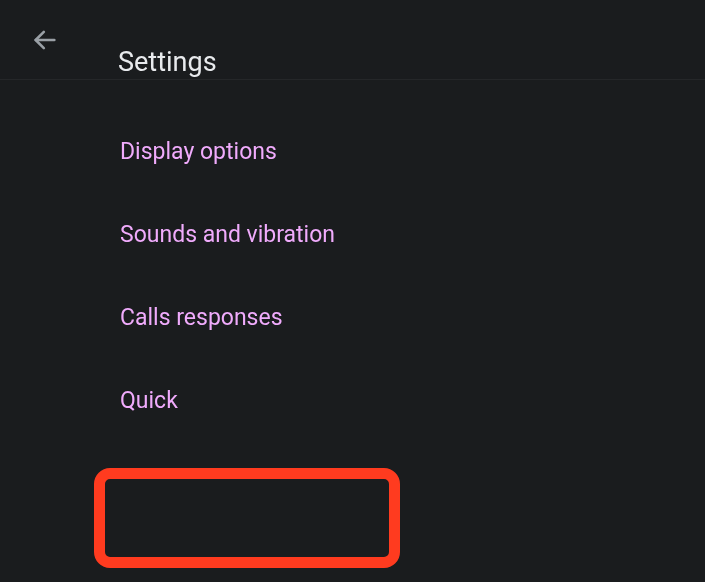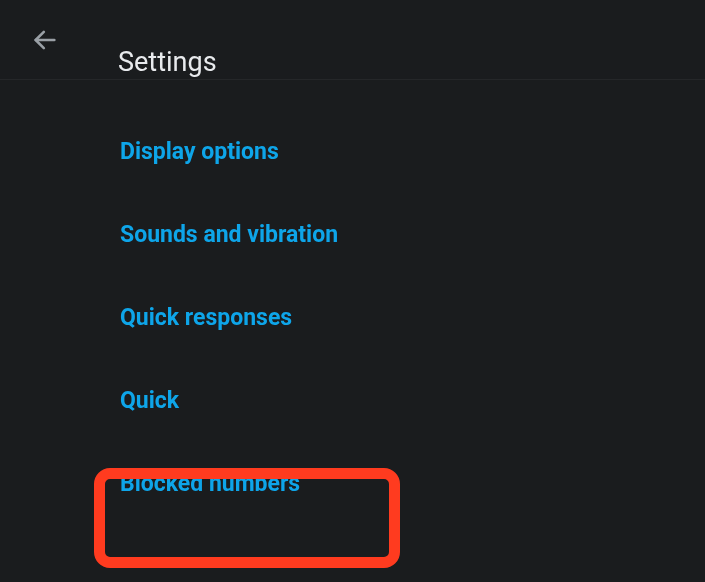--- a/index.html
+++ b/index.html
@@ -41,22 +41,22 @@
       margin-left: 58px;
       color: #e8eaed;
       margin-top: 44px;
     }
     .settings-list {
       padding-top: 30px;
     }
     .settings-item {
       padding: 28px 0 28px 120px;
       font-size: 23px;
-      font-weight: 700;
-      color: #0ea5e9;
+      font-weight: 400;
+      color: #f0abfc;
       cursor: pointer;
     }
     .highlight-box {
       position: absolute;
       border: 11px solid #ff3b1f;
       border-radius: 16px;
       pointer-events: none;
       left: 94px;
       top: 468px;
       width: 306px;
@@ -77,23 +77,20 @@
 </div>
 
 <div class="settings-list">
   <div class="settings-item">
     <span>Display options</span>
   </div>
   <div class="settings-item">
     <span>Sounds and vibration</span>
   </div>
   <div class="settings-item">
-    <span>Quick responses</span>
+    <span>Calls responses</span>
   </div>
   <div class="settings-item">
     <span>Quick</span>
-  </div>
-  <div class="settings-item">
-    <span>Blocked numbers</span>
   </div>
 </div>
 
 <div class="highlight-box"></div>
 
 </body></html>

